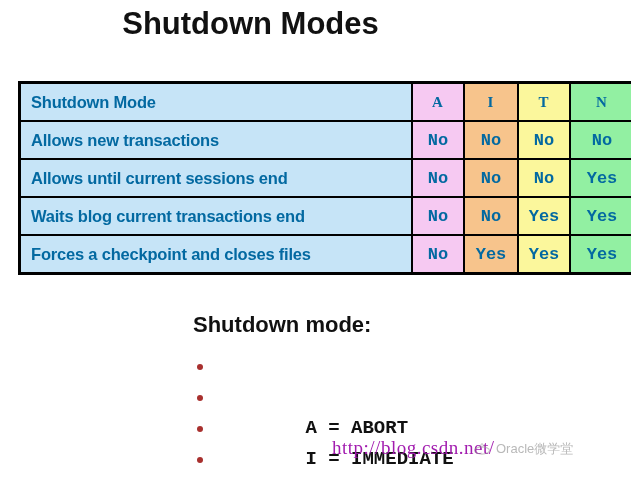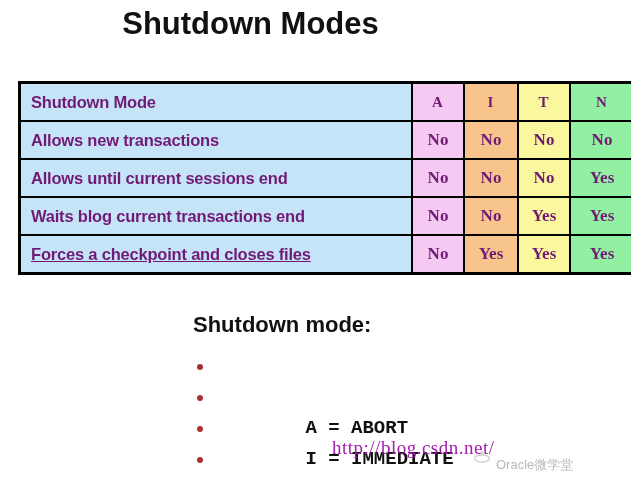--- a/index.html
+++ b/index.html
@@ -41,38 +41,38 @@
     border: 3px solid #000000;
   }
   #modes-table td {
     border: 2px solid #000000;
     padding: 0;
     height: 36px;
     text-align: center;
     vertical-align: middle;
     font-size: 17px;
     font-weight: bold;
-    color: #701a75;
+    color: #0369a1;
   }
   #modes-table td.label-cell {
     text-align: left;
     padding-left: 10px;
     background: #c6e4f7;
     font-size: 16.5px;
     font-family: "Liberation Sans", sans-serif;
     letter-spacing: -0.2px;
   }
   #modes-table tr.header-row td.mode-head {
     font-family: "Liberation Serif", serif;
     font-size: 15px;
     font-weight: bold;
     letter-spacing: 1px;
   }
   #modes-table td.val {
-    font-family: Liberation Serif, serif;
+    font-family: Liberation Mono, monospace;
     font-size: 17px;
   }
   .col-a { background: #f6c9f2; }
   .col-i { background: #f7c48c; }
   .col-t { background: #fbf79c; }
   .col-n { background: #92f0a2; }
 
   
   #legend {
     position: absolute;
@@ -136,21 +136,20 @@
     top: 440px;
     display: flex;
     align-items: center;
     gap: 4px;
     white-space: nowrap;
   }
   #brand-watermark .brand-text {
     font-family: "Liberation Sans", sans-serif;
     font-size: 13px;
     color: #b9b9b9;
-    margin-top: 16px;
   }
   #brand-watermark .brand-mark {
     display: block;
     opacity: 0.55;
   }
 </style>
 </head>
 <body>
 
 <div id="page-title">Shutdown Modes</div>
@@ -183,21 +182,21 @@
 
     <tr>
       <td class="label-cell" style="background: rgb(198, 228, 247);">Waits blog current transactions end</td>
       <td class="val col-a" style="background: rgb(246, 201, 242);">No</td>
       <td class="val col-i" style="background: rgb(247, 196, 140);">No</td>
       <td class="val col-t" style="background: rgb(251, 247, 156);">Yes</td>
       <td class="val col-n" style="background: rgb(146, 240, 162);">Yes</td>
     </tr>
 
     <tr>
-      <td class="label-cell" style="background: rgb(198, 228, 247); text-decoration: underline;">Forces a checkpoint and closes files</td>
+      <td class="label-cell" style="background: rgb(198, 228, 247);">Forces a checkpoint and closes files</td>
       <td class="val col-a" style="background: rgb(246, 201, 242);">No</td>
       <td class="val col-i" style="background: rgb(247, 196, 140);">Yes</td>
       <td class="val col-t" style="background: rgb(251, 247, 156);">Yes</td>
       <td class="val col-n" style="background: rgb(146, 240, 162);">Yes</td>
     </tr>
   </tbody>
 </table>
 
 <div id="legend">
   <div id="legend-heading">Shutdown mode:</div>

